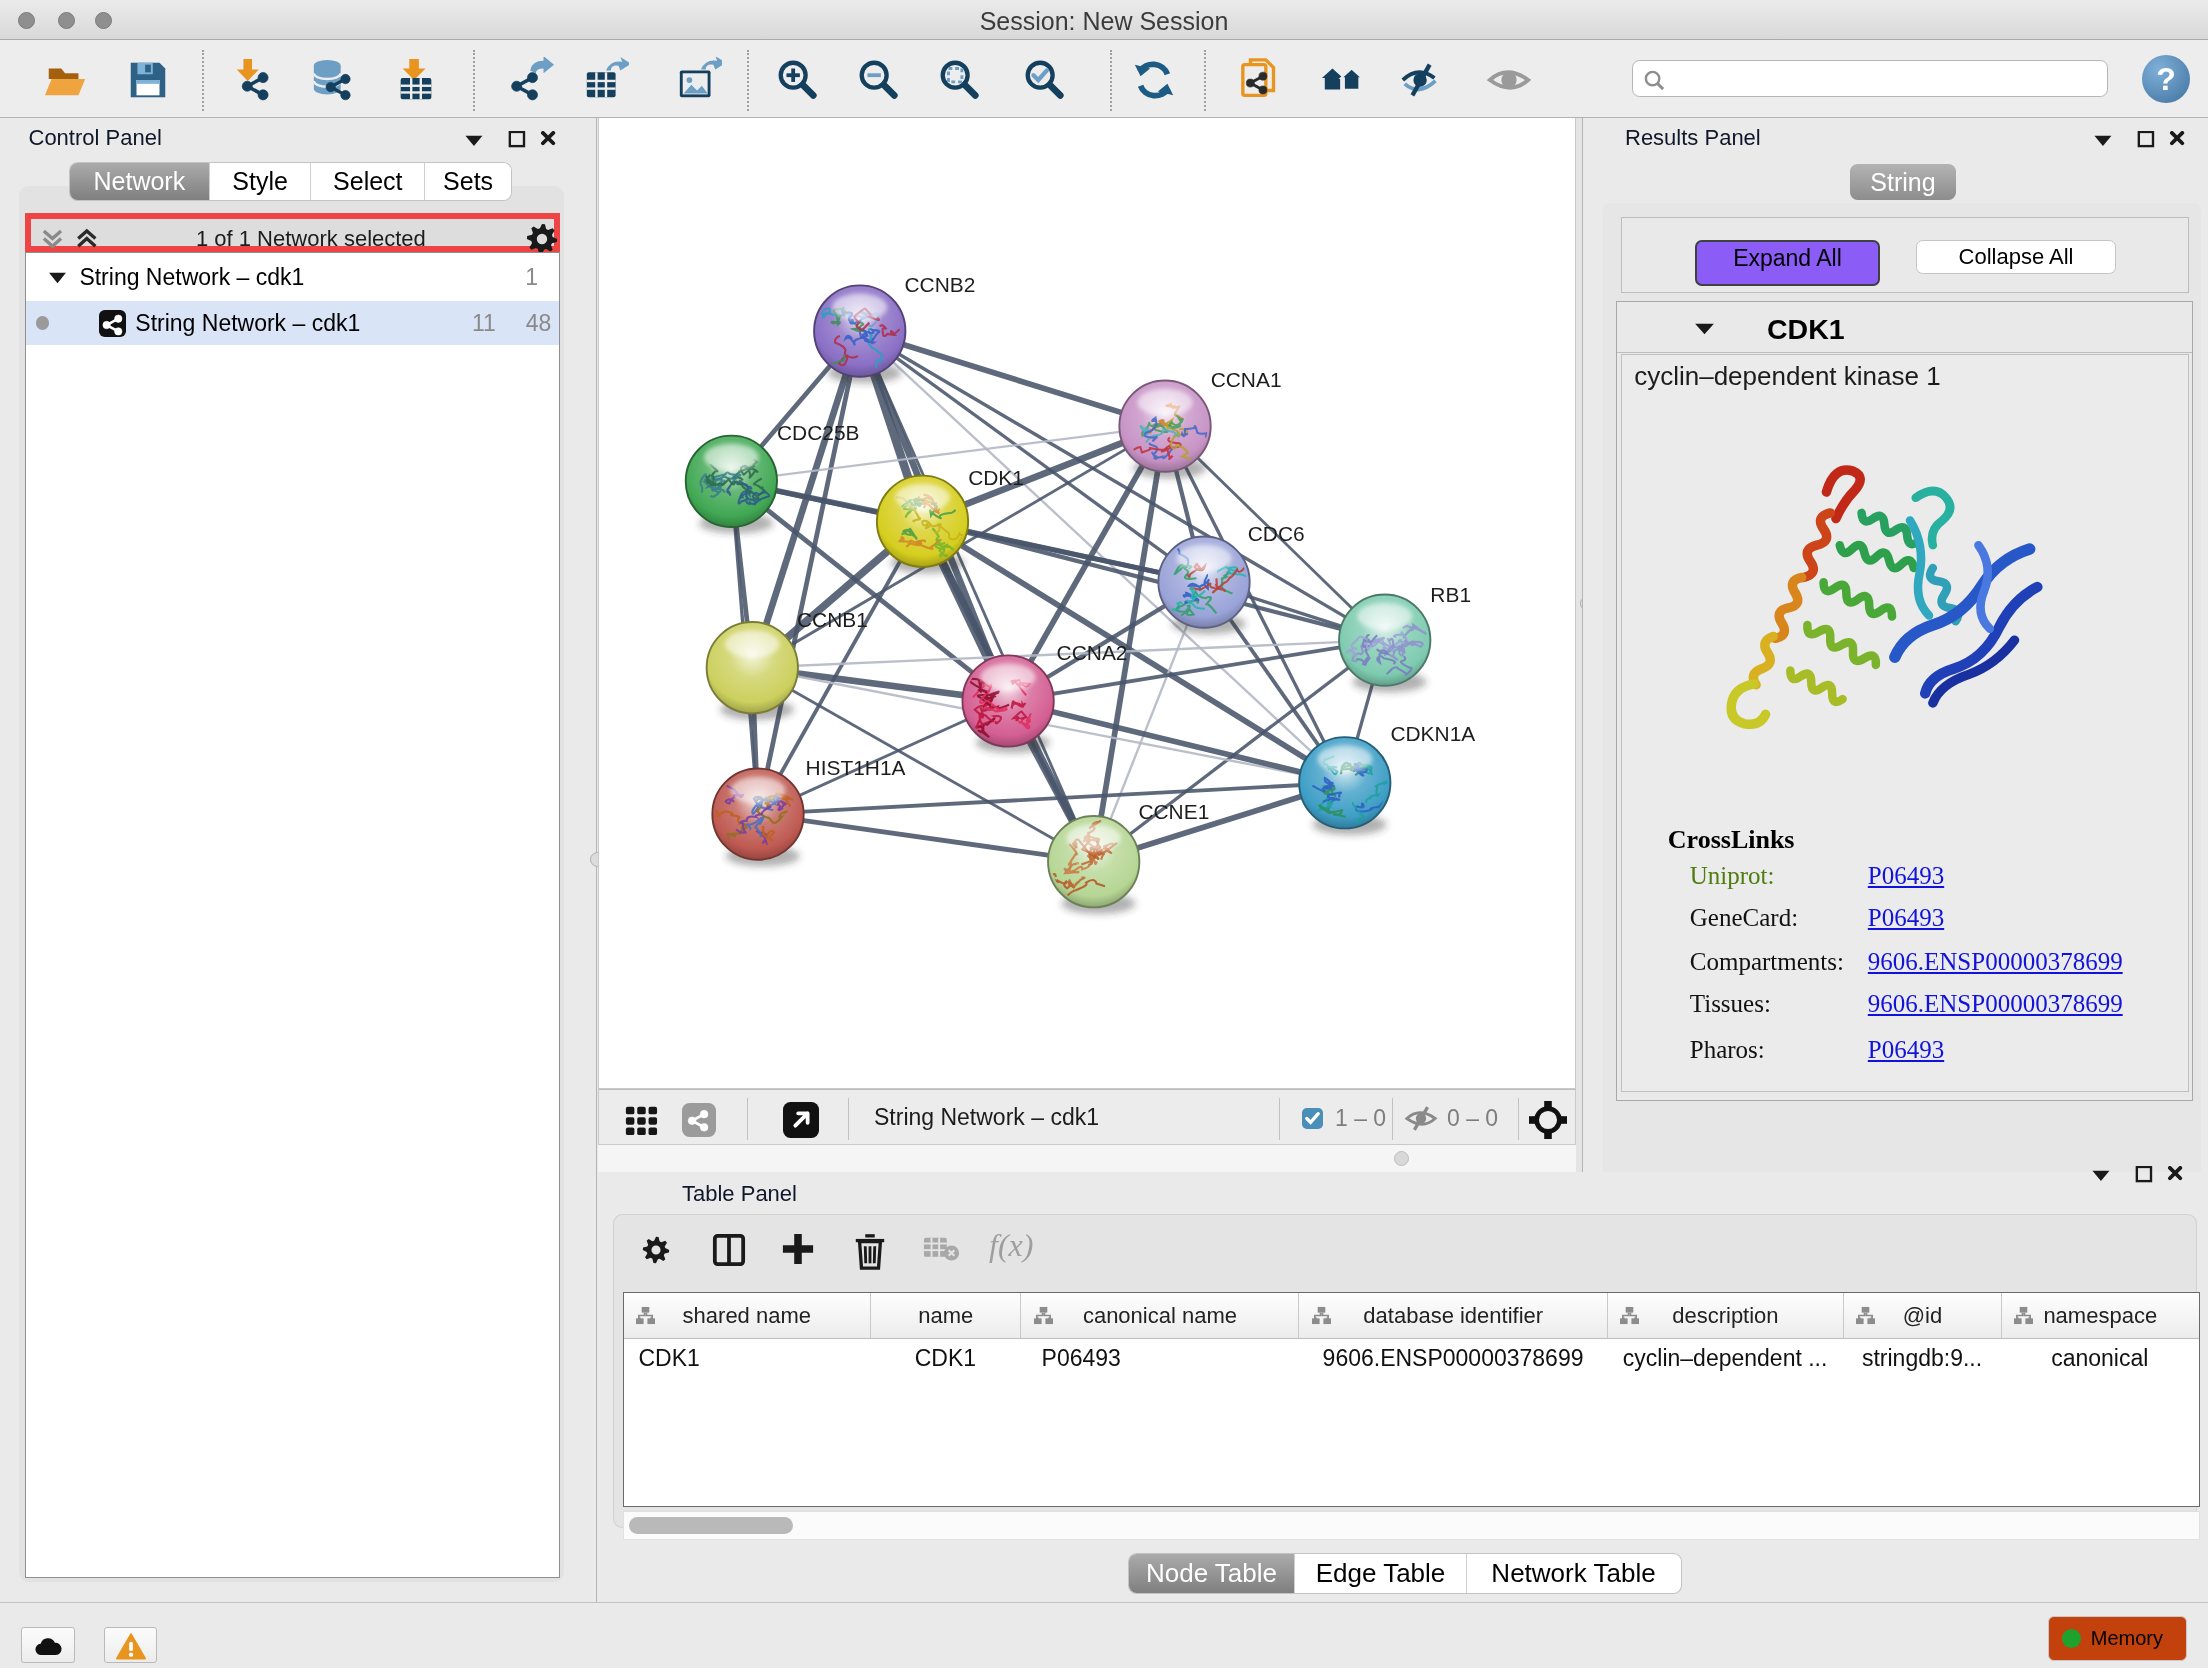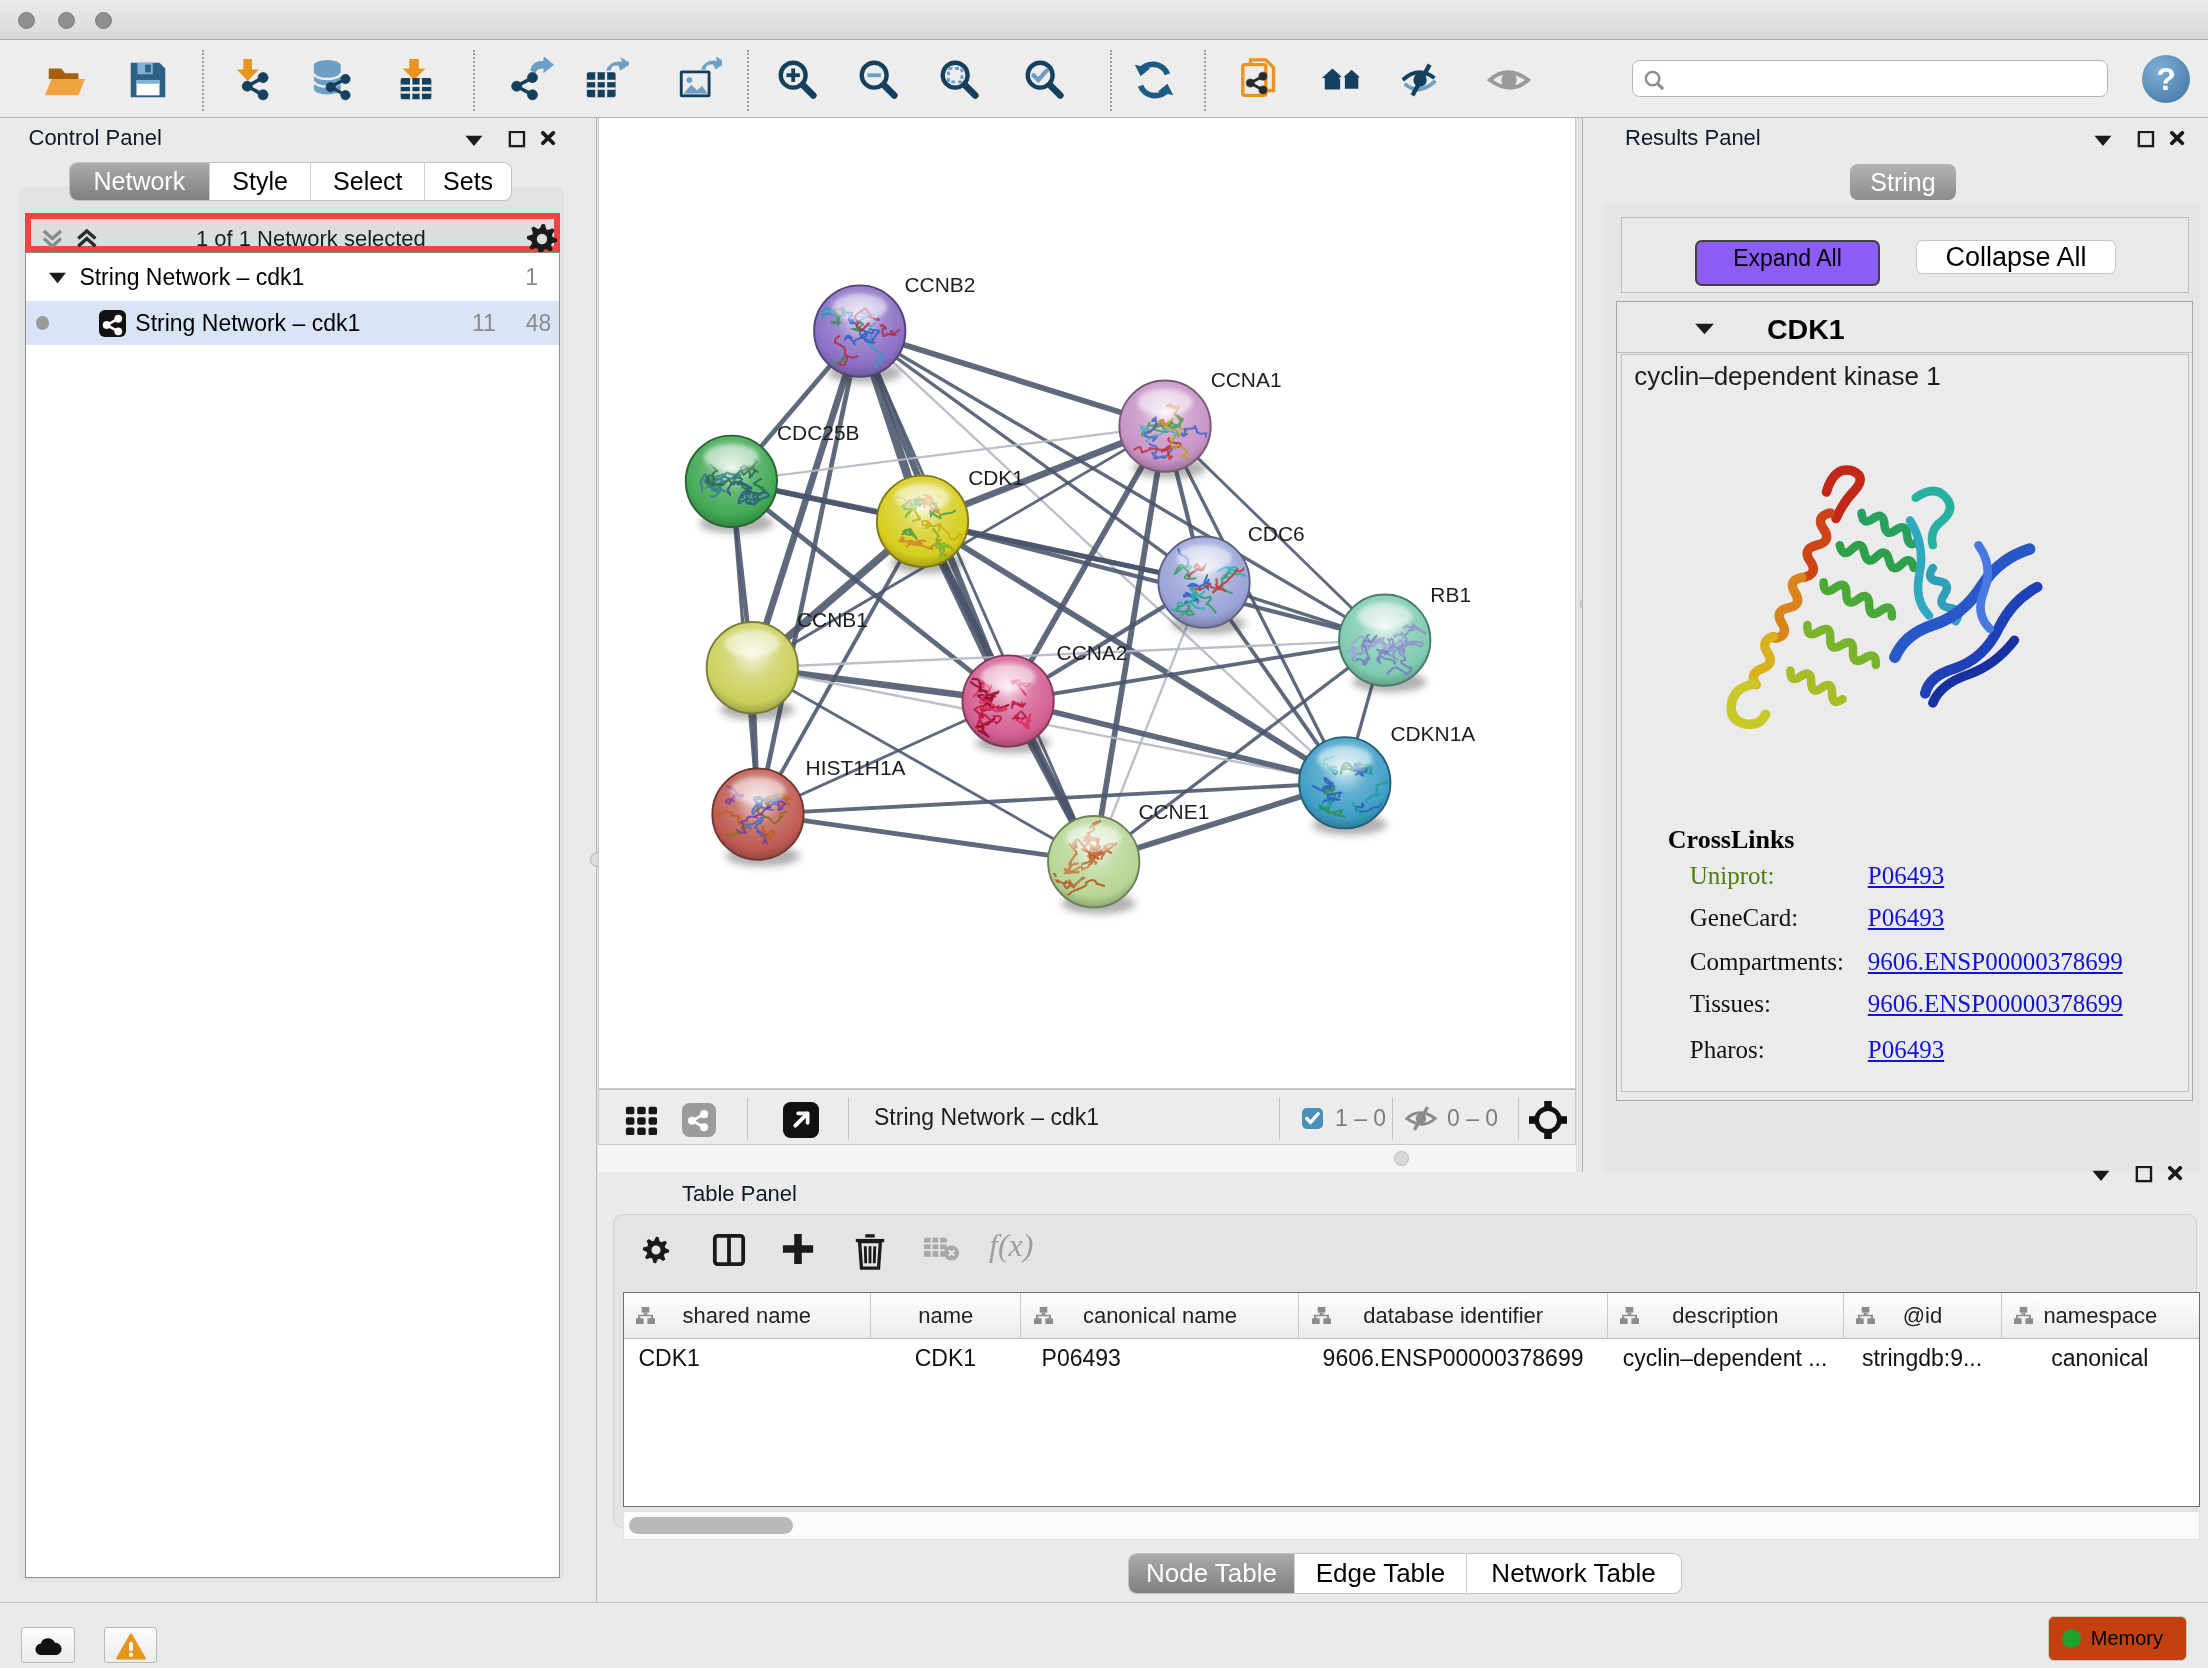--- a/index.html
+++ b/index.html
@@ -4,20 +4,21 @@
 html,body{width:2208px;height:1668px;font-family:"Liberation Sans",sans-serif;background:#e9e9e9;overflow:hidden;position:relative}
 .abs{position:absolute}
 .tb-sep{position:absolute;top:49px;height:61px;border-left:2.9px dotted #9e9e9e}
 .ptitle{font-size:22px;color:#0f172a}
 svg{display:block}
 </style></head><body>
 <div class="abs" style="left:0;top:0;width:2208px;height:40px;background:linear-gradient(#ebebeb,#d8d8d8);border-bottom:1px solid #ababab">
     <div class="abs" style="left:18px;top:12.4px;width:17px;height:17px;border-radius:50%;background:#8f8f8f;border:1px solid #7c7c7c"></div>
     <div class="abs" style="left:58px;top:12.4px;width:17px;height:17px;border-radius:50%;background:#8f8f8f;border:1px solid #7c7c7c"></div>
     <div class="abs" style="left:95px;top:12.4px;width:17px;height:17px;border-radius:50%;background:#8f8f8f;border:1px solid #7c7c7c"></div>
+    <div class="abs" style="left:0;top:6.7px;width:2208px;text-align:center;font-size:25px;color:#3c3c3c;font-weight:400">Session: New Session</div>
   </div>
 <div class="abs" style="left:0;top:40px;width:2208px;height:78px;background:#ededed;border-bottom:1px solid #b3b3b3">
     <div class="tb-sep" style="left:202px;top:9.5px"></div>
     <div class="tb-sep" style="left:473px;top:9.5px"></div>
     <div class="tb-sep" style="left:747px;top:9.5px"></div>
     <div class="tb-sep" style="left:1110px;top:9.5px"></div>
     <div class="tb-sep" style="left:1204px;top:9.5px"></div>
     <svg class="abs" style="left:43px;top:17px" width="46" height="46" viewBox="0 0 48 48">
       <path d="M6,12 h13 l4,5 h14 v6 H6 Z" fill="#a5600f"></path>
       <path d="M9,23 h35 l-7,17 H2 Z" fill="#efa43f"></path>
@@ -642,21 +643,21 @@
     <div class="abs ptitle" style="left:42px;top:6.7px">Results Panel</div>
     <svg class="abs" style="left:509px;top:13.3px" width="105" height="17" viewBox="0 0 110 18">
       <path d="M2,5 l18,0 -9,11 Z" fill="#1a1a1a"></path>
       <rect x="49" y="1" width="15" height="15" fill="none" stroke="#1a1a1a" stroke-width="2.5"></rect>
       <path d="M84,2 l11,11 M95,2 l-11,11" stroke="#1a1a1a" stroke-width="4" stroke-linecap="round"></path>
     </svg>
     <div class="abs" style="left:20px;top:85px;width:598px;height:1015px;background:#e6e6e6;border-radius:7.6px 7.6px 0 0"></div>
     <div class="abs" style="left:267px;top:46px;width:106px;height:36px;background:linear-gradient(#b3b3b3,#8d8d8d);border-radius:7.6px;color:#fff;font-size:25px;text-align:center;line-height:36px">String</div>
     <div class="abs" style="left:38px;top:99px;width:568px;height:76px;background:#e9e9e9;border:1px solid #bdbdbd">
       <div class="abs" style="left:73px;top:22px;width:185px;height:46px;background:#8b5cf6;border:2px solid #404040;border-radius:6.7px;font-size:23px;text-align:center;line-height:32px">Expand All</div>
-      <div class="abs" style="left:294px;top:22px;width:200px;height:34px;background:#fff;border:1px solid #c4c4c4;border-radius:6.7px;font-size:27px;text-align:center;line-height:32px">Collapse All</div>
+      <div class="abs" style="left:294px;top:22px;width:200px;height:34px;background:#fff;border:1px solid #c4c4c4;border-radius:6.7px;font-size:22px;text-align:center;line-height:32px">Collapse All</div>
     </div>
     <div class="abs" style="left:33px;top:183px;width:577px;height:800px;background:#e9e9e9;border:1px solid #a8a8a8">
       <div class="abs" style="left:0;top:0;width:575px;height:51px;border-bottom:1px solid #bdbdbd">
         <svg class="abs" style="left:76px;top:19px" width="23" height="15" viewBox="0 0 24 16">
           <path d="M2,3 l20,0 -10,11 Z" fill="#1a1a1a"></path>
         </svg>
         <div class="abs" style="left:150px;top:10.5px;font-size:28.5px;font-weight:bold">CDK1</div>
       </div>
       <div class="abs" style="left:3.8px;top:52px;width:568px;height:738px;background:#ebebeb;border:1px solid #c0c0c0">
         <div class="abs" style="left:12.4px;top:5.7px;font-size:26px;color:#1c1c1c">cyclin–dependent kinase 1</div>

